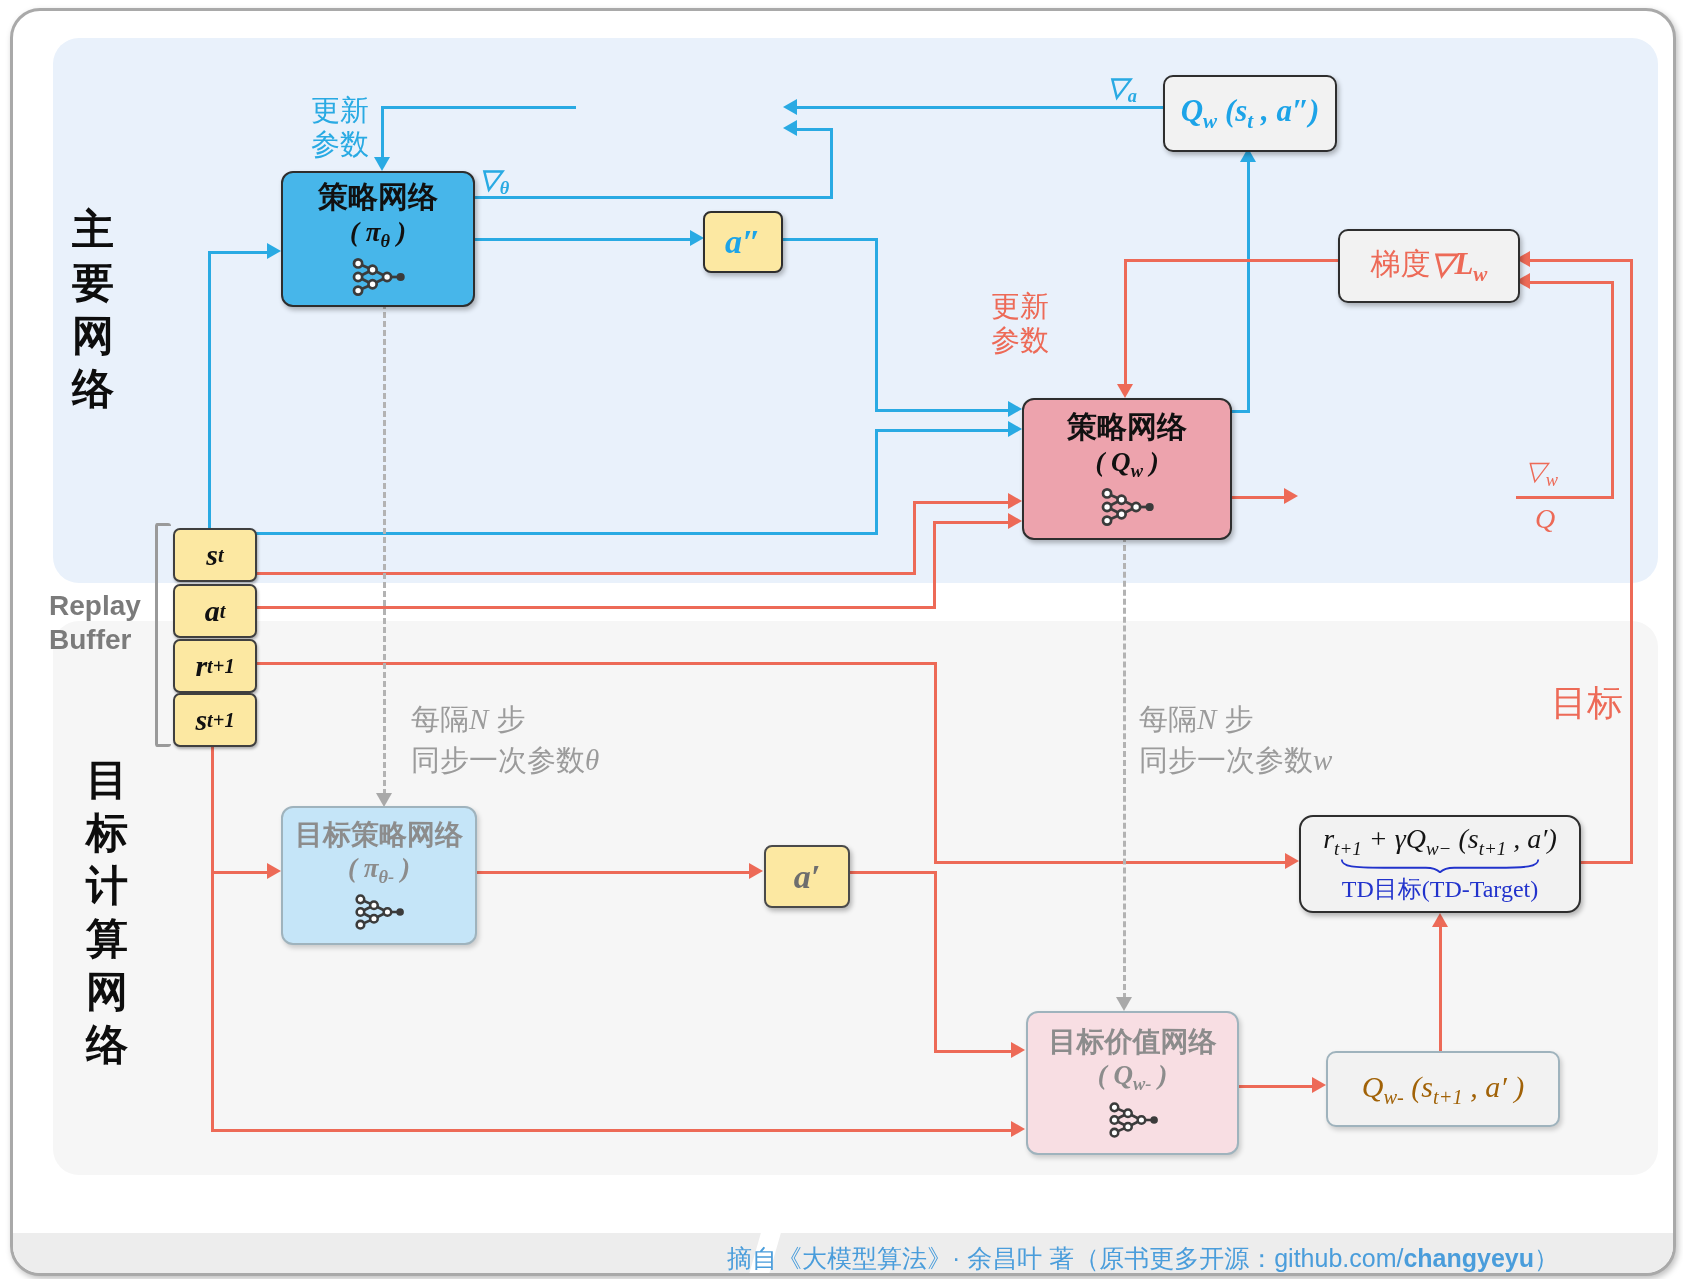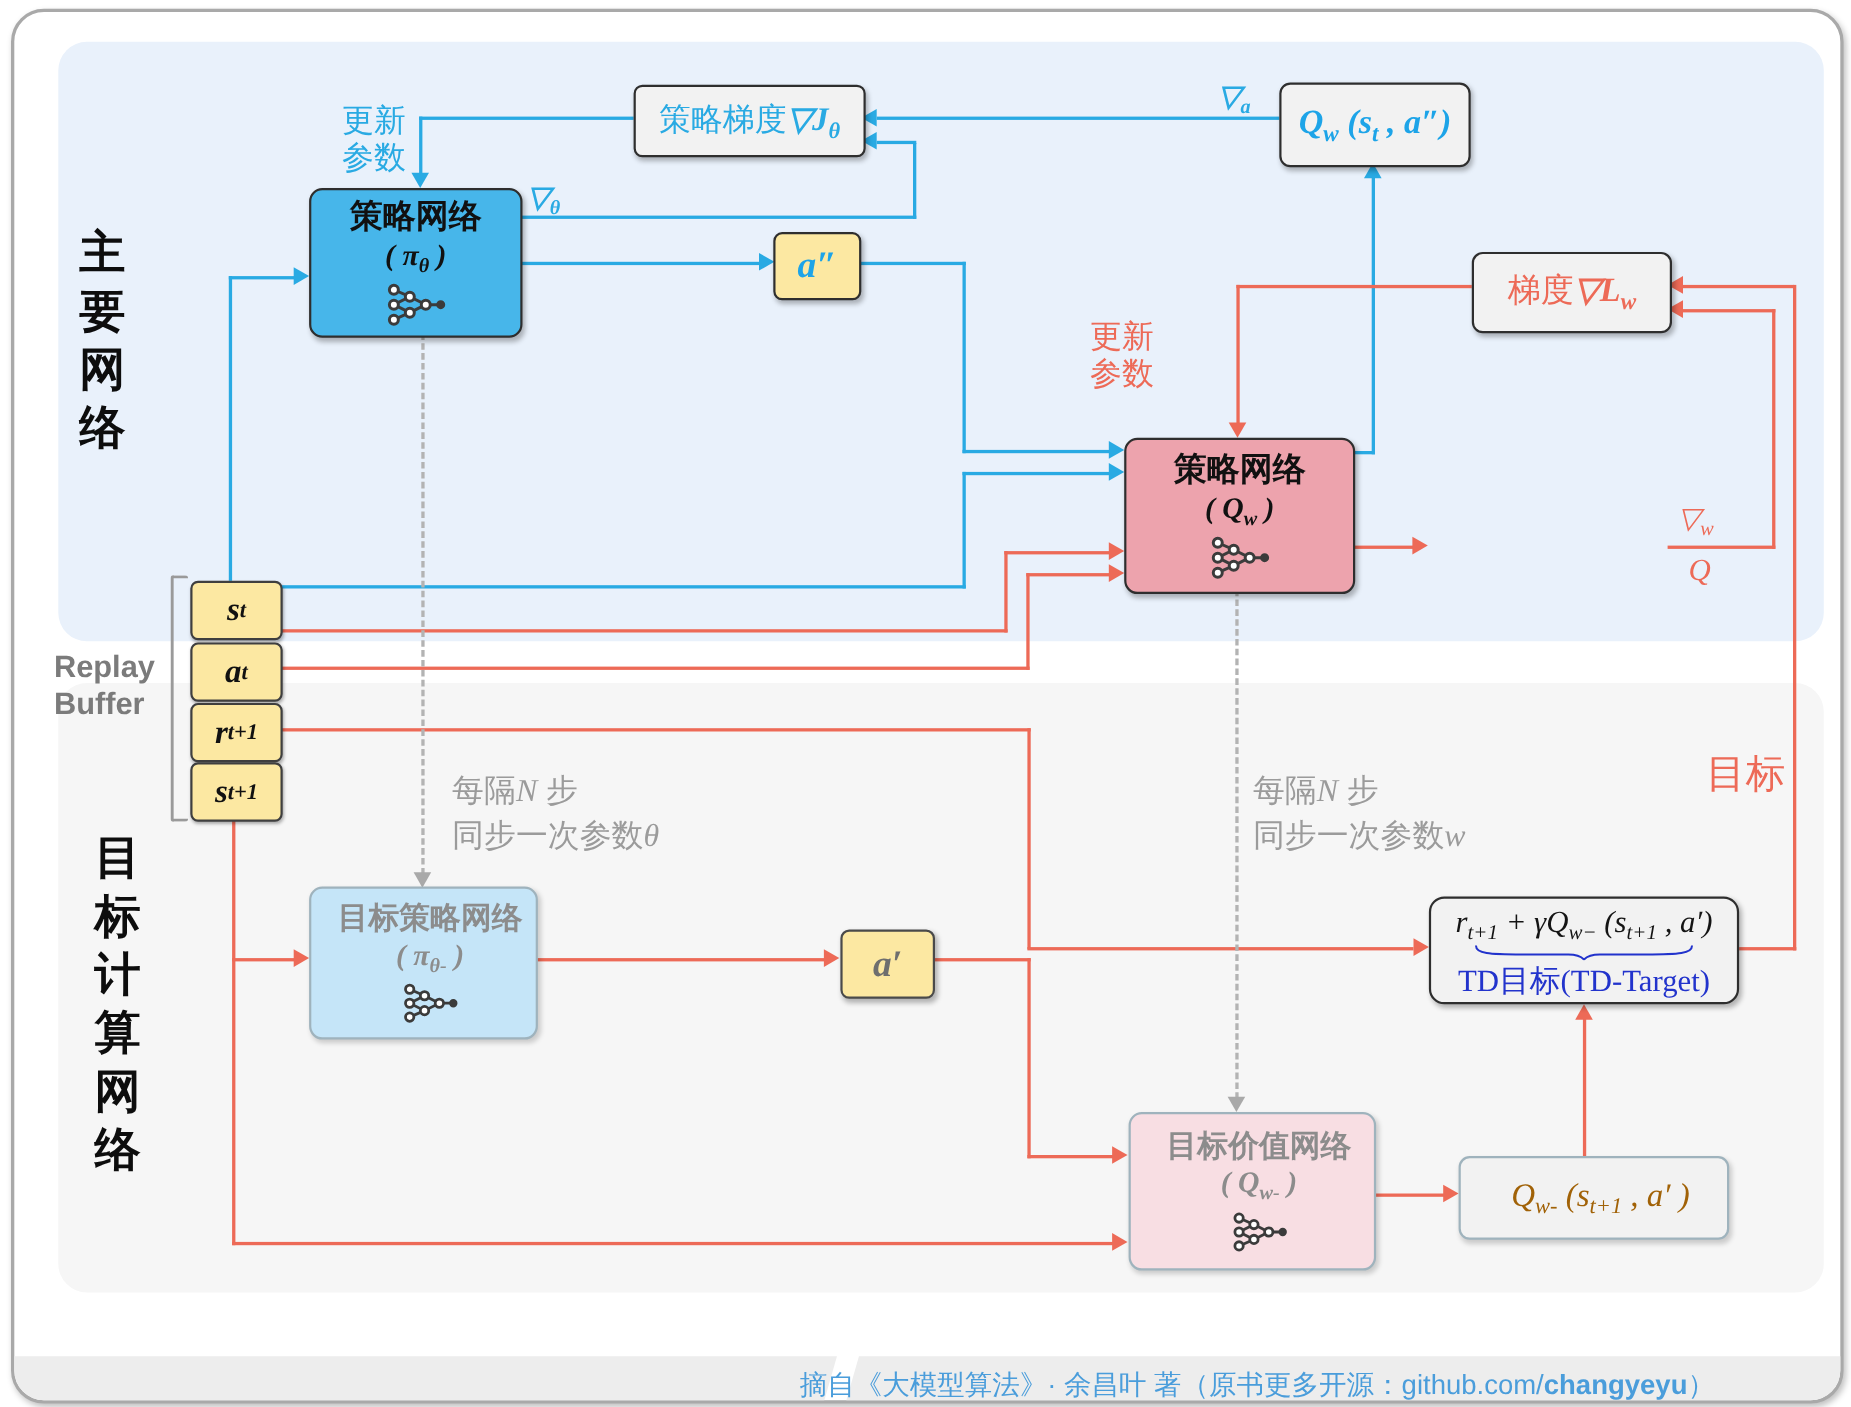--- a/index.html
+++ b/index.html
@@ -20,21 +20,21 @@
   .flow-gray{--c:#a9a9a9;}
   .tr{position:absolute;width:0;height:0;}
   .tr.r{border-top:8px solid transparent;border-bottom:8px solid transparent;border-left:14px solid var(--c);}
   .tr.l{border-top:8px solid transparent;border-bottom:8px solid transparent;border-right:14px solid var(--c);}
   .tr.u{border-left:8px solid transparent;border-right:8px solid transparent;border-bottom:14px solid var(--c);}
   .tr.d{border-left:8px solid transparent;border-right:8px solid transparent;border-top:14px solid var(--c);}
 
   
   .node{position:absolute;border:2px solid #2e2e2e;border-radius:12px;box-shadow:2px 3px 5px rgba(0,0,0,.28);
         display:flex;flex-direction:column;align-items:center;justify-content:center;text-align:center;}
-  .node.soft{border-color:#9fb3bd;box-shadow:2px 3px 5px rgba(0,0,0,.18);padding-left:12px;}
+  .node.soft{border-color:#9fb3bd;box-shadow:2px 3px 5px rgba(0,0,0,.18);}
   .nn-policy{background:#47b6ea;}
   .nn-value{background:#eda3ad;}
   .nn-tpolicy{background:#c5e5f8;}
   .nn-tvalue{background:#f8dee3;}
   .graybox{background:#f2f2f2;}
   .yellowbox{background:#fce8a2;border-radius:8px;border-width:2px;}
   .node .title{font-weight:bold;font-size:30px;color:#111;line-height:1.15;}
   .node .title.gray{color:#8c8c8c;font-size:28px;}
   .math{font-family:"Liberation Serif",serif;font-style:italic;font-weight:bold;}
   .mathi{font-family:"Liberation Serif",serif;font-style:italic;}
@@ -264,23 +264,20 @@
             <circle cx="10" cy="23" r="4.5"></circle>
             <circle cx="10" cy="38" r="4.5"></circle>
             <circle cx="26" cy="15" r="4.5"></circle>
             <circle cx="26" cy="31" r="4.5"></circle>
             <circle cx="42" cy="23" r="4.5"></circle>
             <circle cx="57" cy="23" r="3" fill="#3b3b3b"></circle>
           </g>
     </svg>
   </div>
 
-  <div class="node graybox" style="left:563px;top:66px;width:207px;height:62px;border-radius:8px;">
-    <div style="font-size:29px;color:#29aae3;white-space:nowrap;"><span>策略梯度</span><span class="math" style="font-size:30px;">▽J<sub>θ</sub></span></div>
-  </div>
 
   <div class="node graybox" style="left:1150px;top:64px;width:170px;height:73px;border-radius:10px;">
     <div class="math" style="font-size:31px;color:#1da4e8;white-space:nowrap;">Q<sub>w</sub> (s<sub>t</sub> , a″)</div>
   </div>
 
   <div class="node graybox" style="left:1325px;top:218px;width:178px;height:70px;border-radius:10px;">
     <div style="font-size:30px;color:#ed6a57;white-space:nowrap;"><span>梯度</span><span class="math" style="font-size:31px;">▽L<sub>w</sub></span></div>
   </div>
 
 
@@ -290,21 +287,21 @@
 
   <div class="node yellowbox" style="left:751px;top:834px;width:82px;height:59px;border-color:#4a4a4a;">
     <div class="math" style="font-size:34px;color:#6e6e6e;">a′</div>
   </div>
 
   <div class="node graybox" style="left:1286px;top:804px;width:282px;height:98px;border-radius:14px;justify-content:flex-start;padding-top:6px;box-sizing:border-box;">
     <div class="math" style="font-size:28px;color:#141414;white-space:nowrap;font-weight:normal;">r<sub>t+1</sub> + γQ<sub>w−</sub> (s<sub>t+1</sub> , a′)</div>
     <svg width="258" height="15" viewBox="0 0 270 20" style="margin-top:-2px;">
       <path d="M4,2 C4,12 20,13 60,13 L116,13 C126,13 131,15 135,19 C139,15 144,13 154,13 L210,13 C250,13 266,12 266,2" fill="none" stroke="#2233cc" stroke-width="2.4"></path>
     </svg>
-    <div style="font-family:'Liberation Serif',serif;font-size:28px;color:#2233cc;margin-top:0px;">TD目标(TD-Target)</div>
+    <div style="font-family:'Liberation Serif',serif;font-size:24px;color:#2233cc;margin-top:0px;">TD目标(TD-Target)</div>
   </div>
 
   <div class="node graybox soft" style="left:1313px;top:1040px;width:230px;height:72px;border-radius:10px;">
     <div class="math" style="font-size:30px;color:#a16207;white-space:nowrap;font-weight:normal;">Q<sub>w-</sub> (s<sub>t+1</sub> , a′ )</div>
   </div>
 
   <div class="lbl blue-t" style="left:298px;top:82px;font-size:29px;line-height:34px;">
     <span>更新</span><br><span>参数</span>
   </div>
   <div class="lbl red-t" style="left:978px;top:278px;font-size:29px;line-height:34px;">

